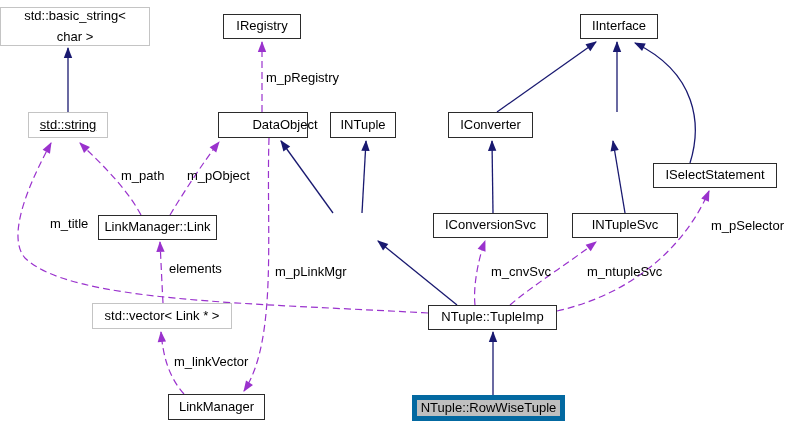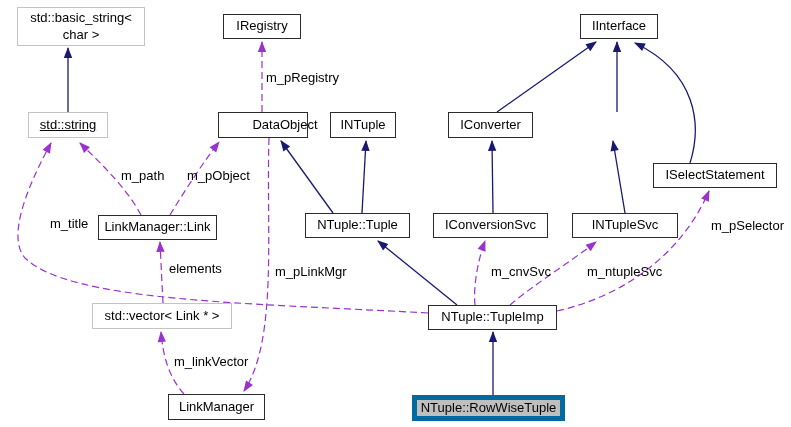--- a/index.html
+++ b/index.html
@@ -100,21 +100,21 @@
         <text x="187" y="180" class="edge-label" fill="#000000">m_pObject</text>
         <text x="50" y="228" class="edge-label" fill="#000000">m_title</text>
         <text x="169" y="273" class="edge-label" fill="#000000">elements</text>
         <text x="275" y="276" class="edge-label" fill="#000000">m_pLinkMgr</text>
         <text x="174" y="366" class="edge-label" fill="#000000">m_linkVector</text>
         <text x="491" y="276" class="edge-label" fill="#000000">m_cnvSvc</text>
         <text x="587" y="276" class="edge-label" fill="#000000">m_ntupleSvc</text>
         <text x="711" y="230" class="edge-label" fill="#000000">m_pSelector</text>
       </g>
   </svg>
-<div class="node external" style="left: 17px; top: 7px; width: 128px; height: 39px;">
+<div class="node external" style="left: 0; top: 7px; width: 150px; height: 39px; justify-content: space-between;">
       <span>std::basic_string&lt;</span>
       <span>char &gt;</span>
     </div>
     <div class="node " style="left: 223px; top: 14px; width: 78px; height: 25px;">
       <span>IRegistry</span>
     </div>
     <div class="node " style="left: 580px; top: 14px; width: 78px; height: 25px;">
       <span>IInterface</span>
     </div>
     <div class="node external" style="left: 28px; top: 112px; width: 80px; height: 26px; text-decoration: underline;">
@@ -128,23 +128,20 @@
     </div>
     <div class="node " style="left: 448px; top: 112px; width: 85px; height: 26px;">
       <span>IConverter</span>
     </div>
     <div class="node " style="left: 653px; top: 163px; width: 124px; height: 25px;">
       <span>ISelectStatement</span>
     </div>
     <div class="node " style="left: 98px; top: 215px; width: 119px; height: 25px;">
       <span>LinkManager::Link</span>
     </div>
-    <div class="node " style="left: 305px; top: 213px; width: 105px; height: 25px;">
-      <span>NTuple::Tuple</span>
-    </div>
     <div class="node " style="left: 433px; top: 213px; width: 115px; height: 25px;">
       <span>IConversionSvc</span>
     </div>
     <div class="node external" style="left: 92px; top: 303px; width: 140px; height: 26px;">
       <span>std::vector&lt; Link * &gt;</span>
     </div>
     <div class="node " style="left: 572px; top: 213px; width: 106px; height: 25px;">
       <span>INTupleSvc</span>
     </div>
     <div class="node " style="left: 428px; top: 305px; width: 129px; height: 25px;">

